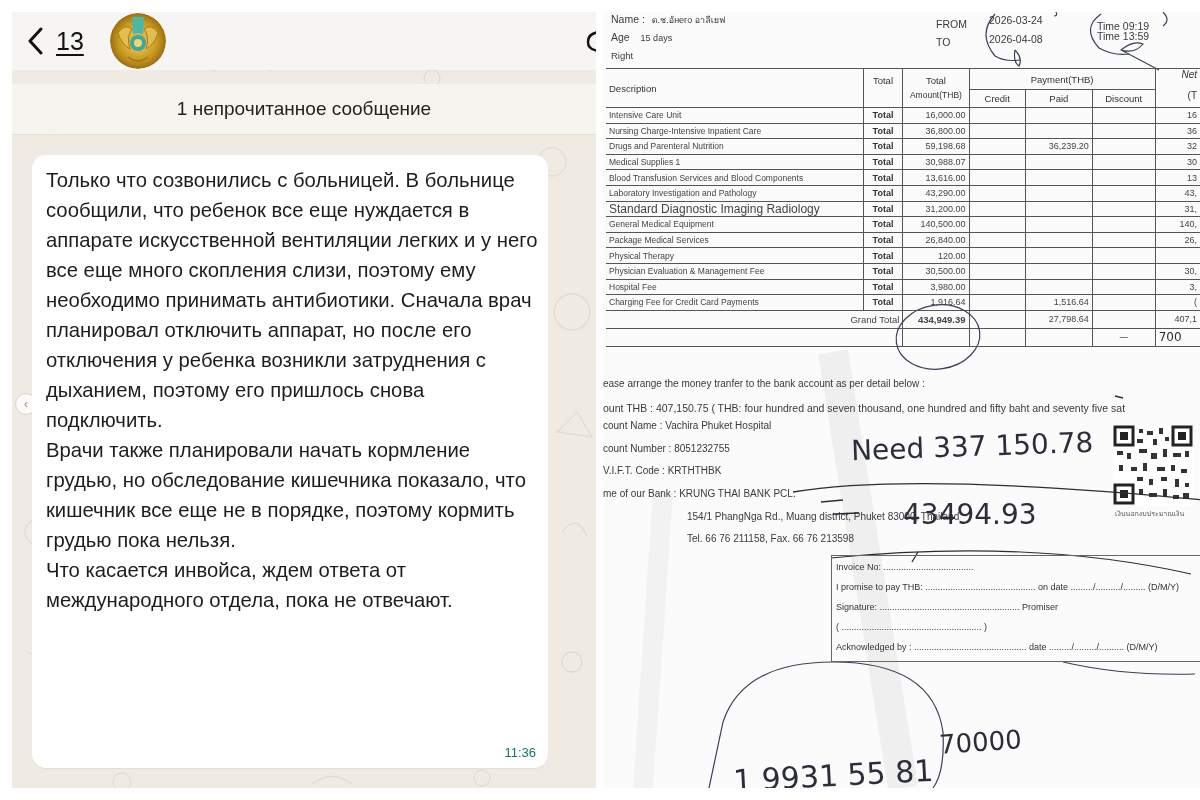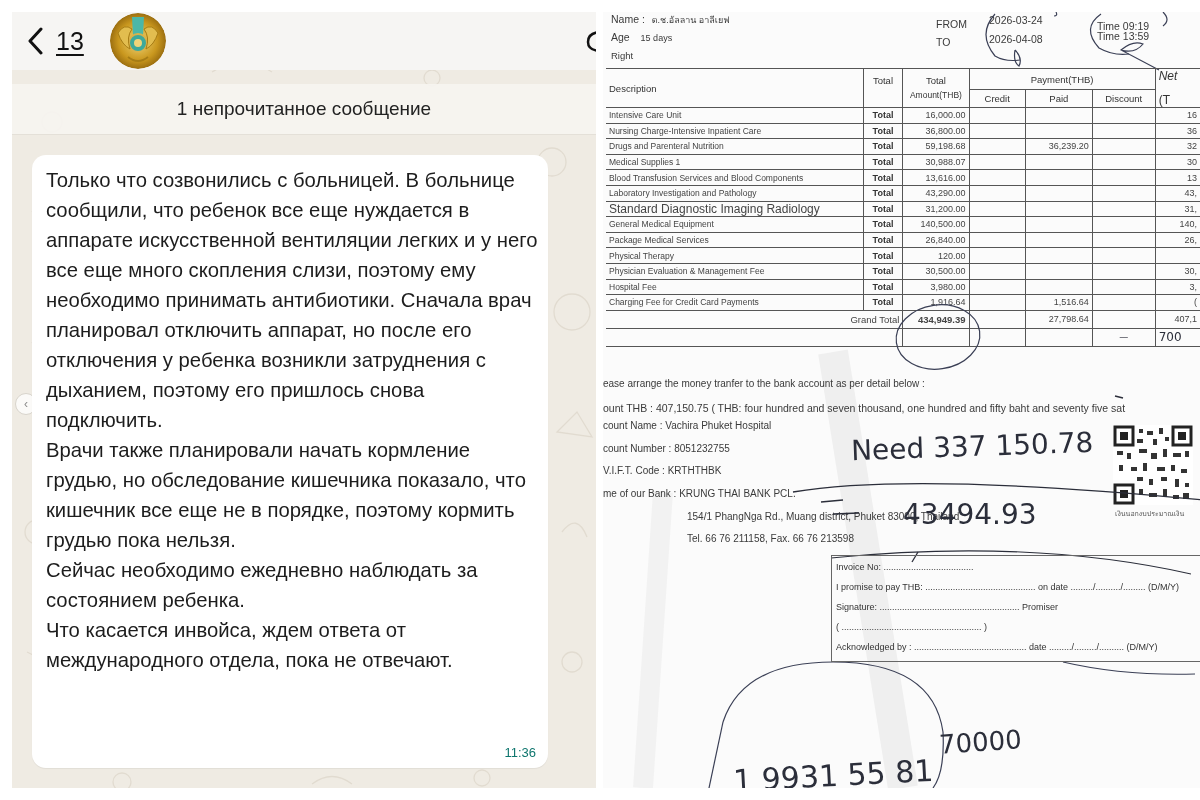--- a/index.html
+++ b/index.html
@@ -99,37 +99,36 @@
   <div class="unread-banner">1 непрочитанное сообщение</div>
 
   <div class="prev-arrow">
     <span>‹</span>
   </div>
 
   <div class="bubble">
     <div class="bubble-text">
       <p>Только что созвонились с больницей. В больнице сообщили, что ребенок все еще нуждается в аппарате искусственной вентиляции легких и у него все еще много скопления слизи, поэтому ему необходимо принимать антибиотики. Сначала врач планировал отключить аппарат, но после его отключения у ребенка возникли затруднения с дыханием, поэтому его пришлось снова подключить.</p>
       <p>Врачи также планировали начать кормление грудью, но обследование кишечника показало, что кишечник все еще не в порядке, поэтому кормить грудью пока нельзя.</p>
-      <p>Сейчас необходимо ежедневно наблюдать за состоянием ребенка.</p>
       <p>Что касается инвойса, ждем ответа от международного отдела, пока не отвечают.</p>
     </div>
     <span class="bubble-time">11:36</span>
   </div>
 </div>
 
 <div class="doc">
 
   <svg class="fold" width="597" height="776" viewBox="0 0 597 776" style="left:0;top:0">
     <path d="M230 340 L300 776" stroke="#e8e8e8" stroke-width="30" opacity="0.6"></path>
     <path d="M60 480 L40 776" stroke="#ededed" stroke-width="20" opacity="0.6"></path>
   </svg>
 
   <div class="doc-hdr" style="left:8px;top:1px;">
     <span>Name :</span>
-    <span style="font-size:9px;margin-left:4px;">ด.ช.อัลลาน อาลีเยฟ</span>
+    <span style="font-size:9px;margin-left:4px;">ด.ช.อัнего อาลีเยฟ</span>
   </div>
   <div class="doc-hdr" style="left:8px;top:19px;">
     <span>Age</span>
     <span style="font-size:9px;margin-left:8px;">15 days</span>
   </div>
   <div class="doc-hdr" style="left:8px;top:38px;font-size:9.5px;">Right</div>
 
   <div class="doc-hdr" style="left:333px;top:6px;">FROM</div>
   <div class="doc-hdr" style="left:333px;top:24px;">TO</div>
   <div class="doc-hdr" style="left:386px;top:2px;">2026-03-24</div>
@@ -149,21 +148,21 @@
   <table class="inv">
     <tbody>
         <tr>
       <th rowspan="2" style="width:255px;text-align:left;border-left:none;height:38px;">Description</th>
       <th rowspan="2" style="width:34px;vertical-align:top;padding-top:6px;">Total</th>
       <th rowspan="2" style="width:60px;vertical-align:top;padding-top:6px;">
         <div>Total</div>
         <div style="font-size:8.5px;margin-top:4px;">Amount(THB)</div>
       </th>
       <th colspan="3" style="height:18px;">Payment(THB)</th>
-      <th rowspan="2" style="width:40px;border-right:none;vertical-align:top;text-align:left;font-size:12px;">
+      <th rowspan="2" style="width:40px;border-right:none;vertical-align:top;text-align:right;font-size:10px;">
         <div style="font-style:italic;">Net</div>
         <div style="margin-top:10px;">(T</div>
       </th>
     </tr>
     <tr>
       <th style="width:52px;">Credit</th>
       <th style="width:62px;">Paid</th>
       <th style="width:58px;">Discount</th>
     </tr>
     </tbody>

